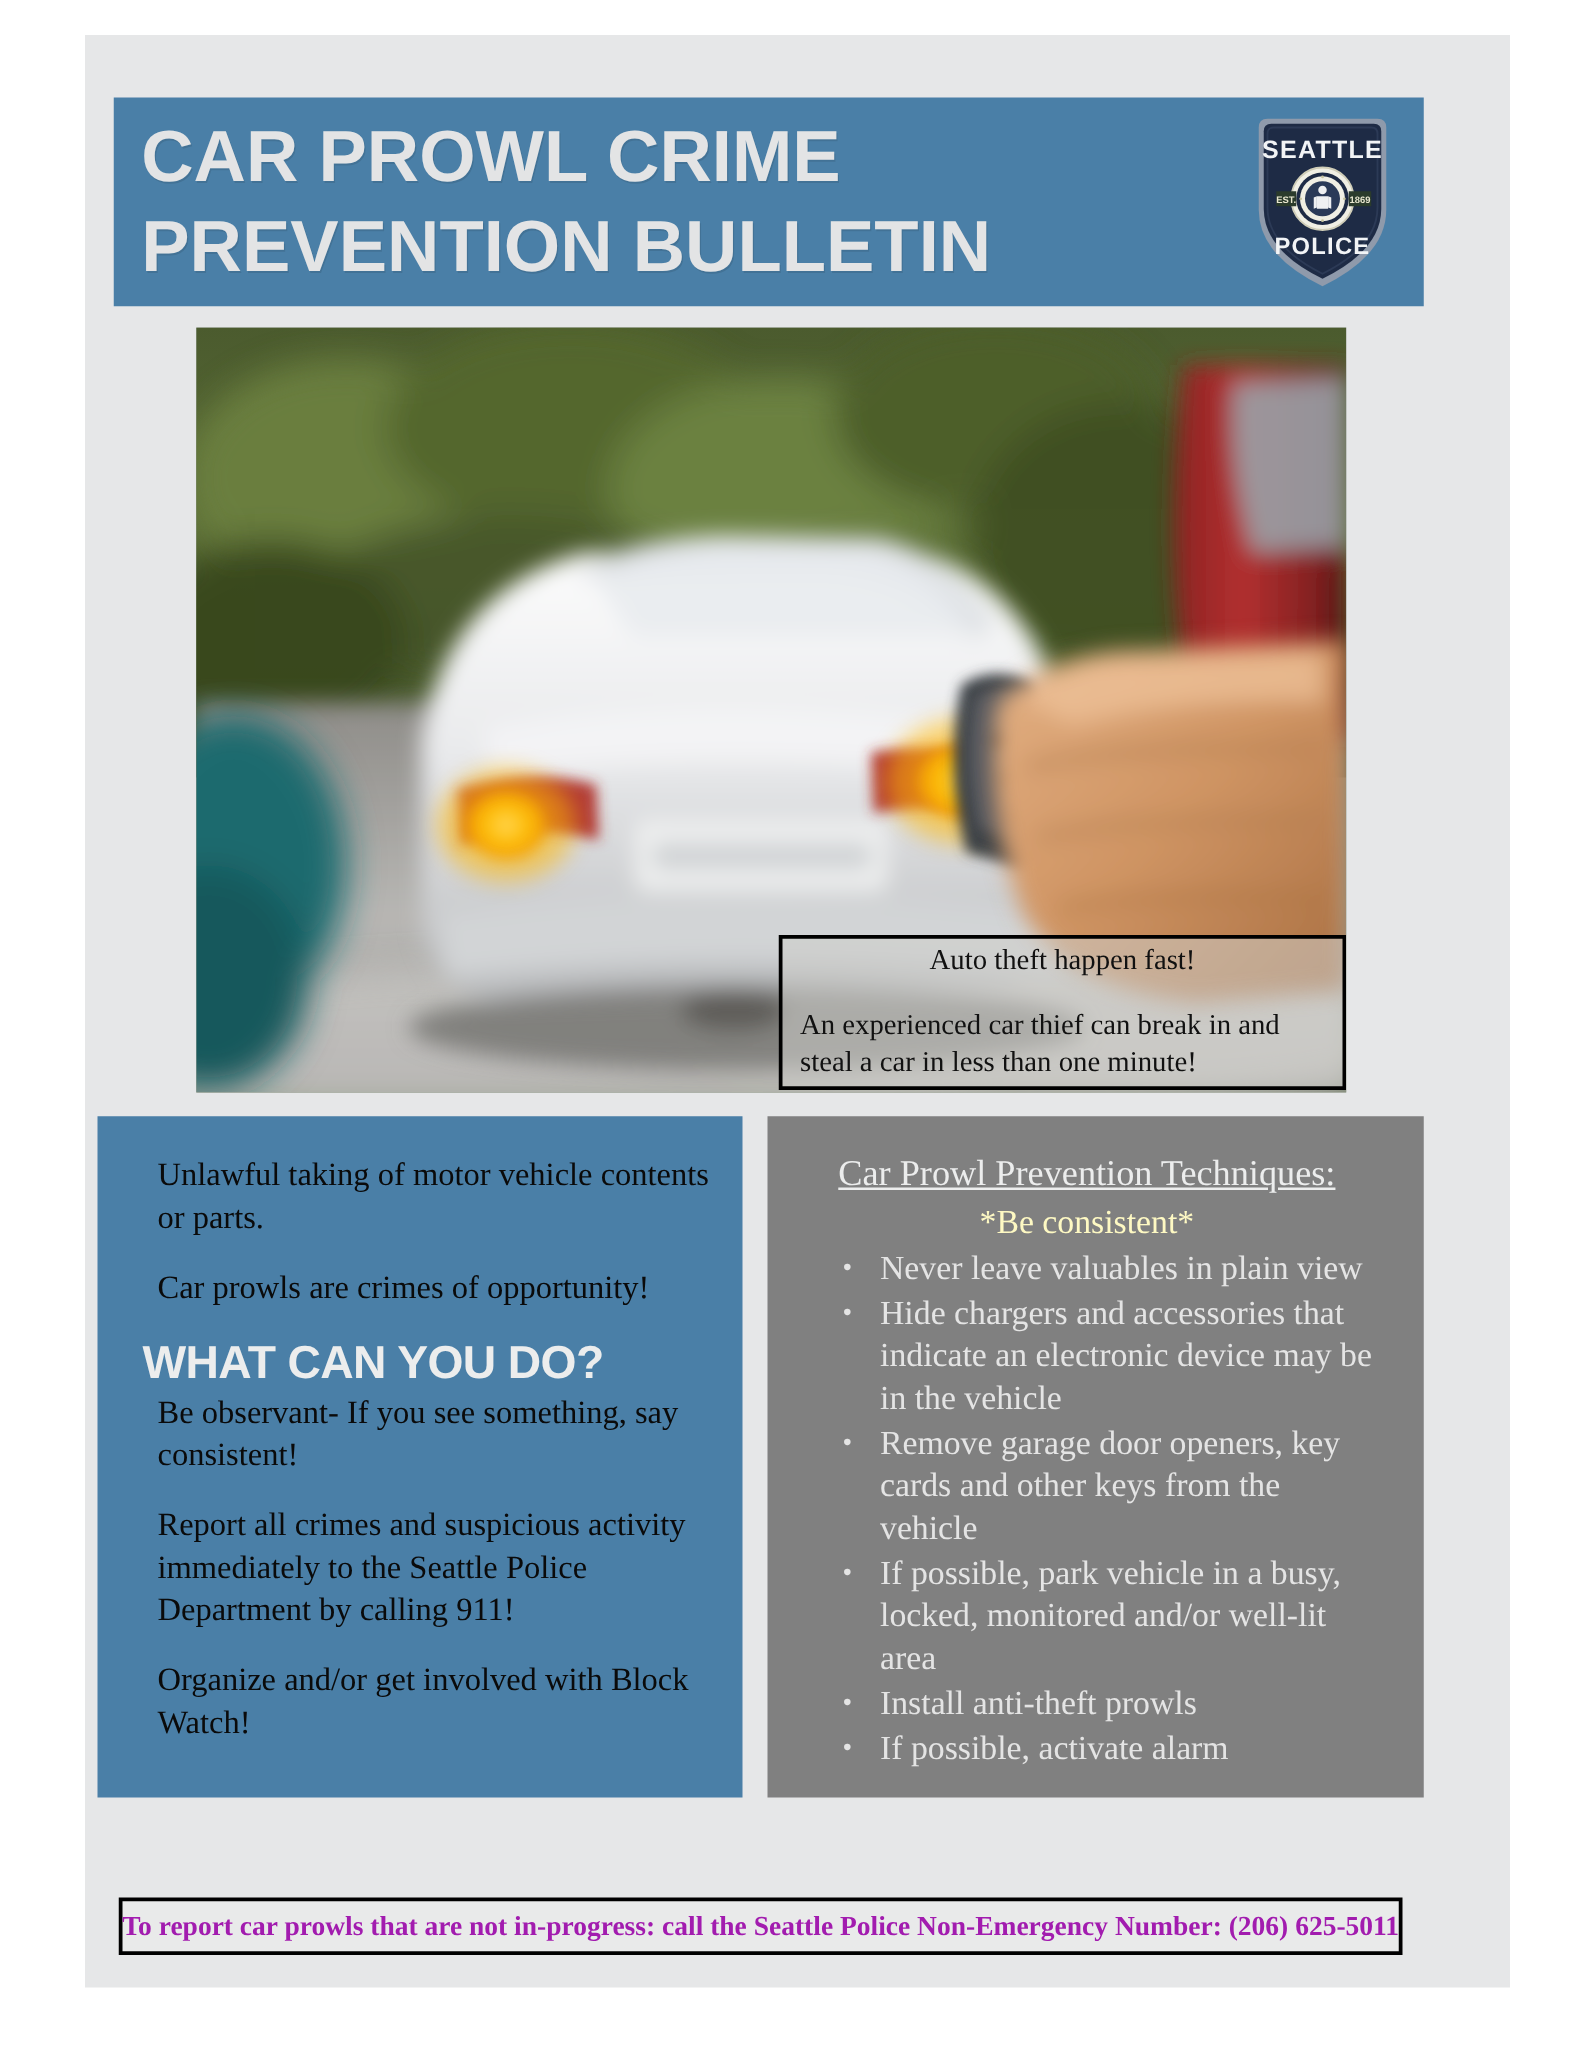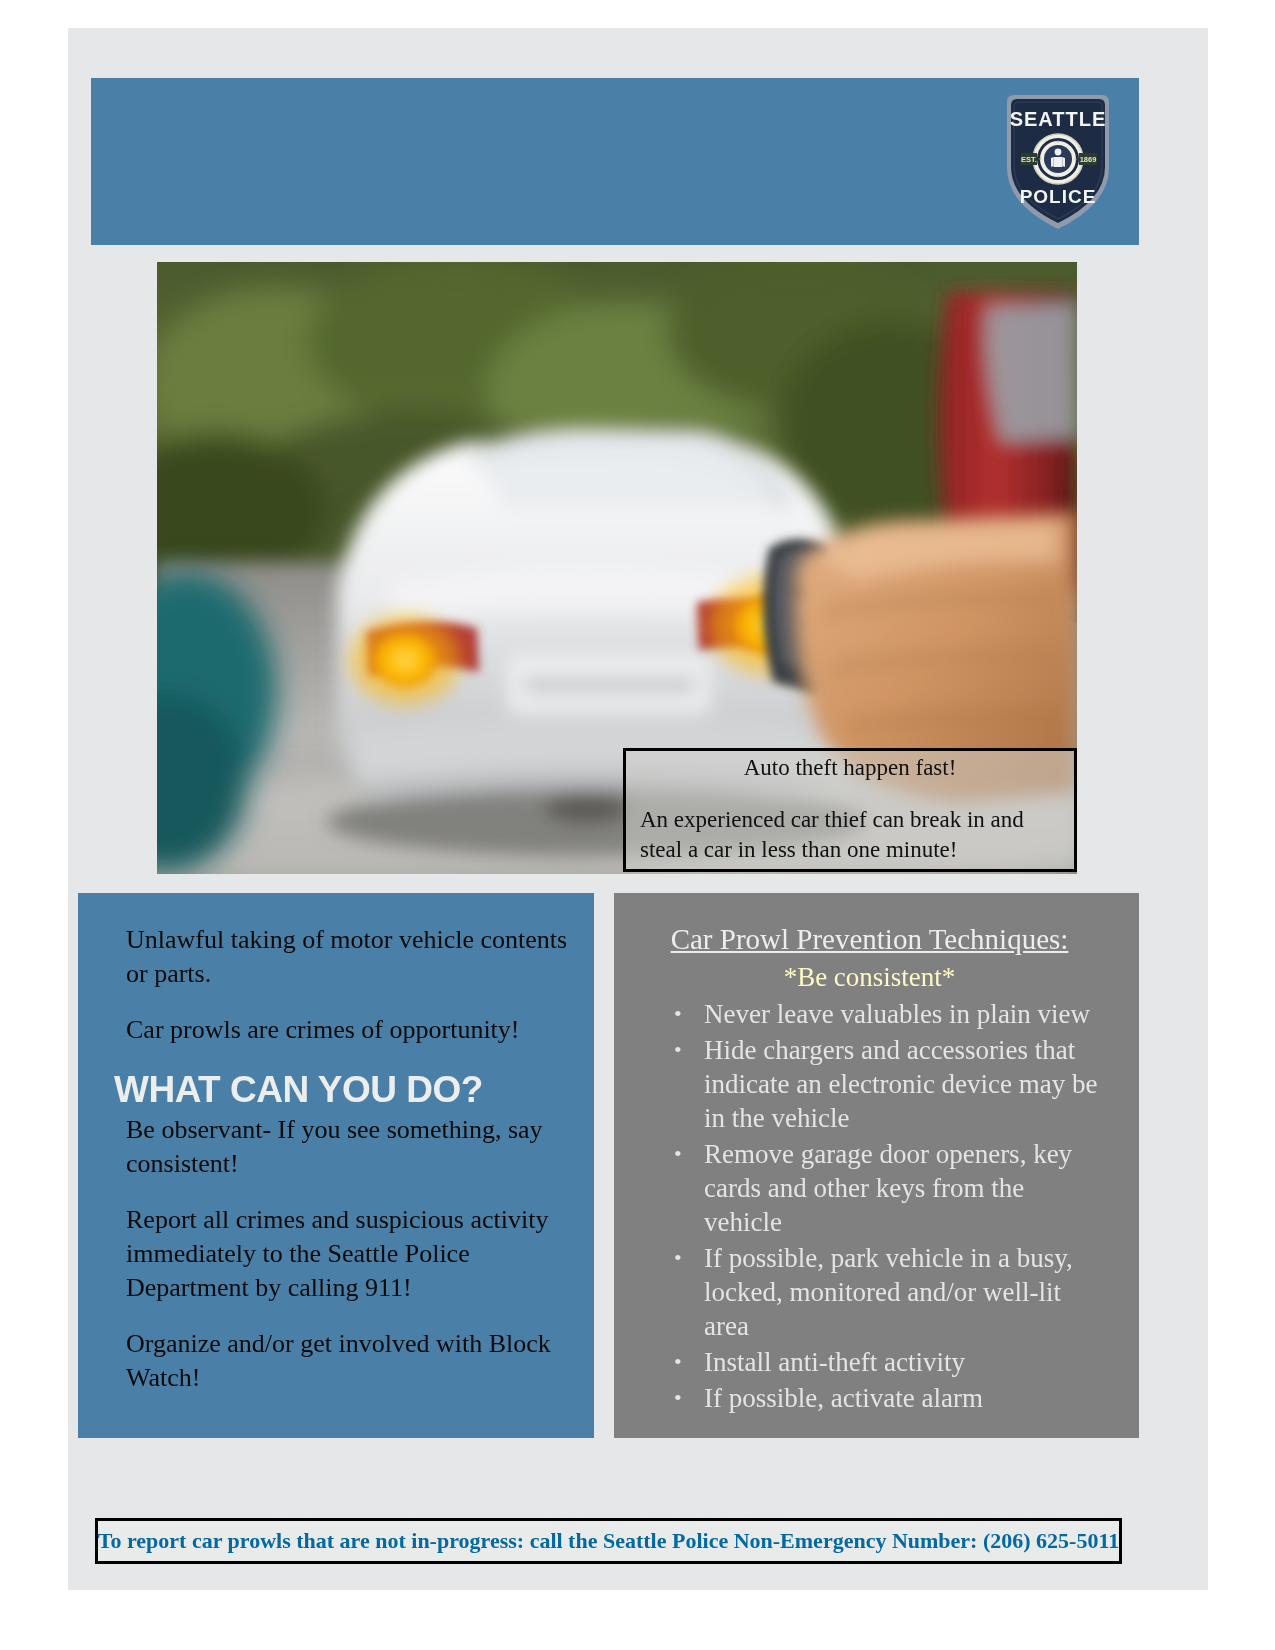--- a/index.html
+++ b/index.html
@@ -116,31 +116,33 @@
 
   
   .footer{
     position:absolute;left:95px;top:1518px;width:1027px;height:46px;
     border:3px solid #000;box-sizing:border-box;
     background:#e9eaea;
     display:flex;align-items:center;justify-content:center;
   }
   .footer-text{
     font-family:"Liberation Serif",serif;
-    font-weight:bold;font-size:22px;color:#0369a1;text-align:center;
+    font-weight:bold;font-size:22px;color:#a21caf;text-align:center;
     white-space:nowrap;
   }
 </style>
 </head>
 <body>
 
 <div class="page">
   <div class="sheet"></div>
 
   <div class="header">
+    <div class="header-title">CAR PROWL CRIME
+PREVENTION BULLETIN</div>
 
     <div class="badge">
       <svg width="118" height="142" viewBox="0 0 118 142" xmlns="http://www.w3.org/2000/svg">
         <defs>
           <clipPath id="shieldclip">
             <path d="M10 14 Q10 8 16 8 L102 8 Q108 8 108 14 L108 78 Q108 112 59 136 Q10 112 10 78 Z"></path>
           </clipPath>
         </defs>
 
         <path d="M8 12 Q8 5 15 5 L103 5 Q110 5 110 12 L110 78 Q110 114 59 139 Q8 114 8 78 Z" fill="#8f9aab"></path>
@@ -326,21 +328,21 @@
 
   <div class="col-right">
     <div class="right-inner">
       <div class="r-title">Car Prowl Prevention Techniques:</div>
       <div class="r-sub">*Be consistent*</div>
       <ul class="r-list">
         <li>Never leave valuables in plain view</li>
         <li>Hide chargers and accessories that indicate an electronic device may be in the vehicle</li>
         <li>Remove garage door openers, key cards and other keys from the vehicle</li>
         <li>If possible, park vehicle in a busy, locked, monitored and/or well-lit area</li>
-        <li>Install anti-theft activity</li>
+        <li>Install anti-theft prowls</li>
         <li>If possible, activate alarm</li>
       </ul>
     </div>
   </div>
 
   <div class="footer">
     <div class="footer-text">To report car prowls that are not in-progress: call the Seattle Police Non-Emergency Number: (206) 625-5011</div>
   </div>
 </div>
 

